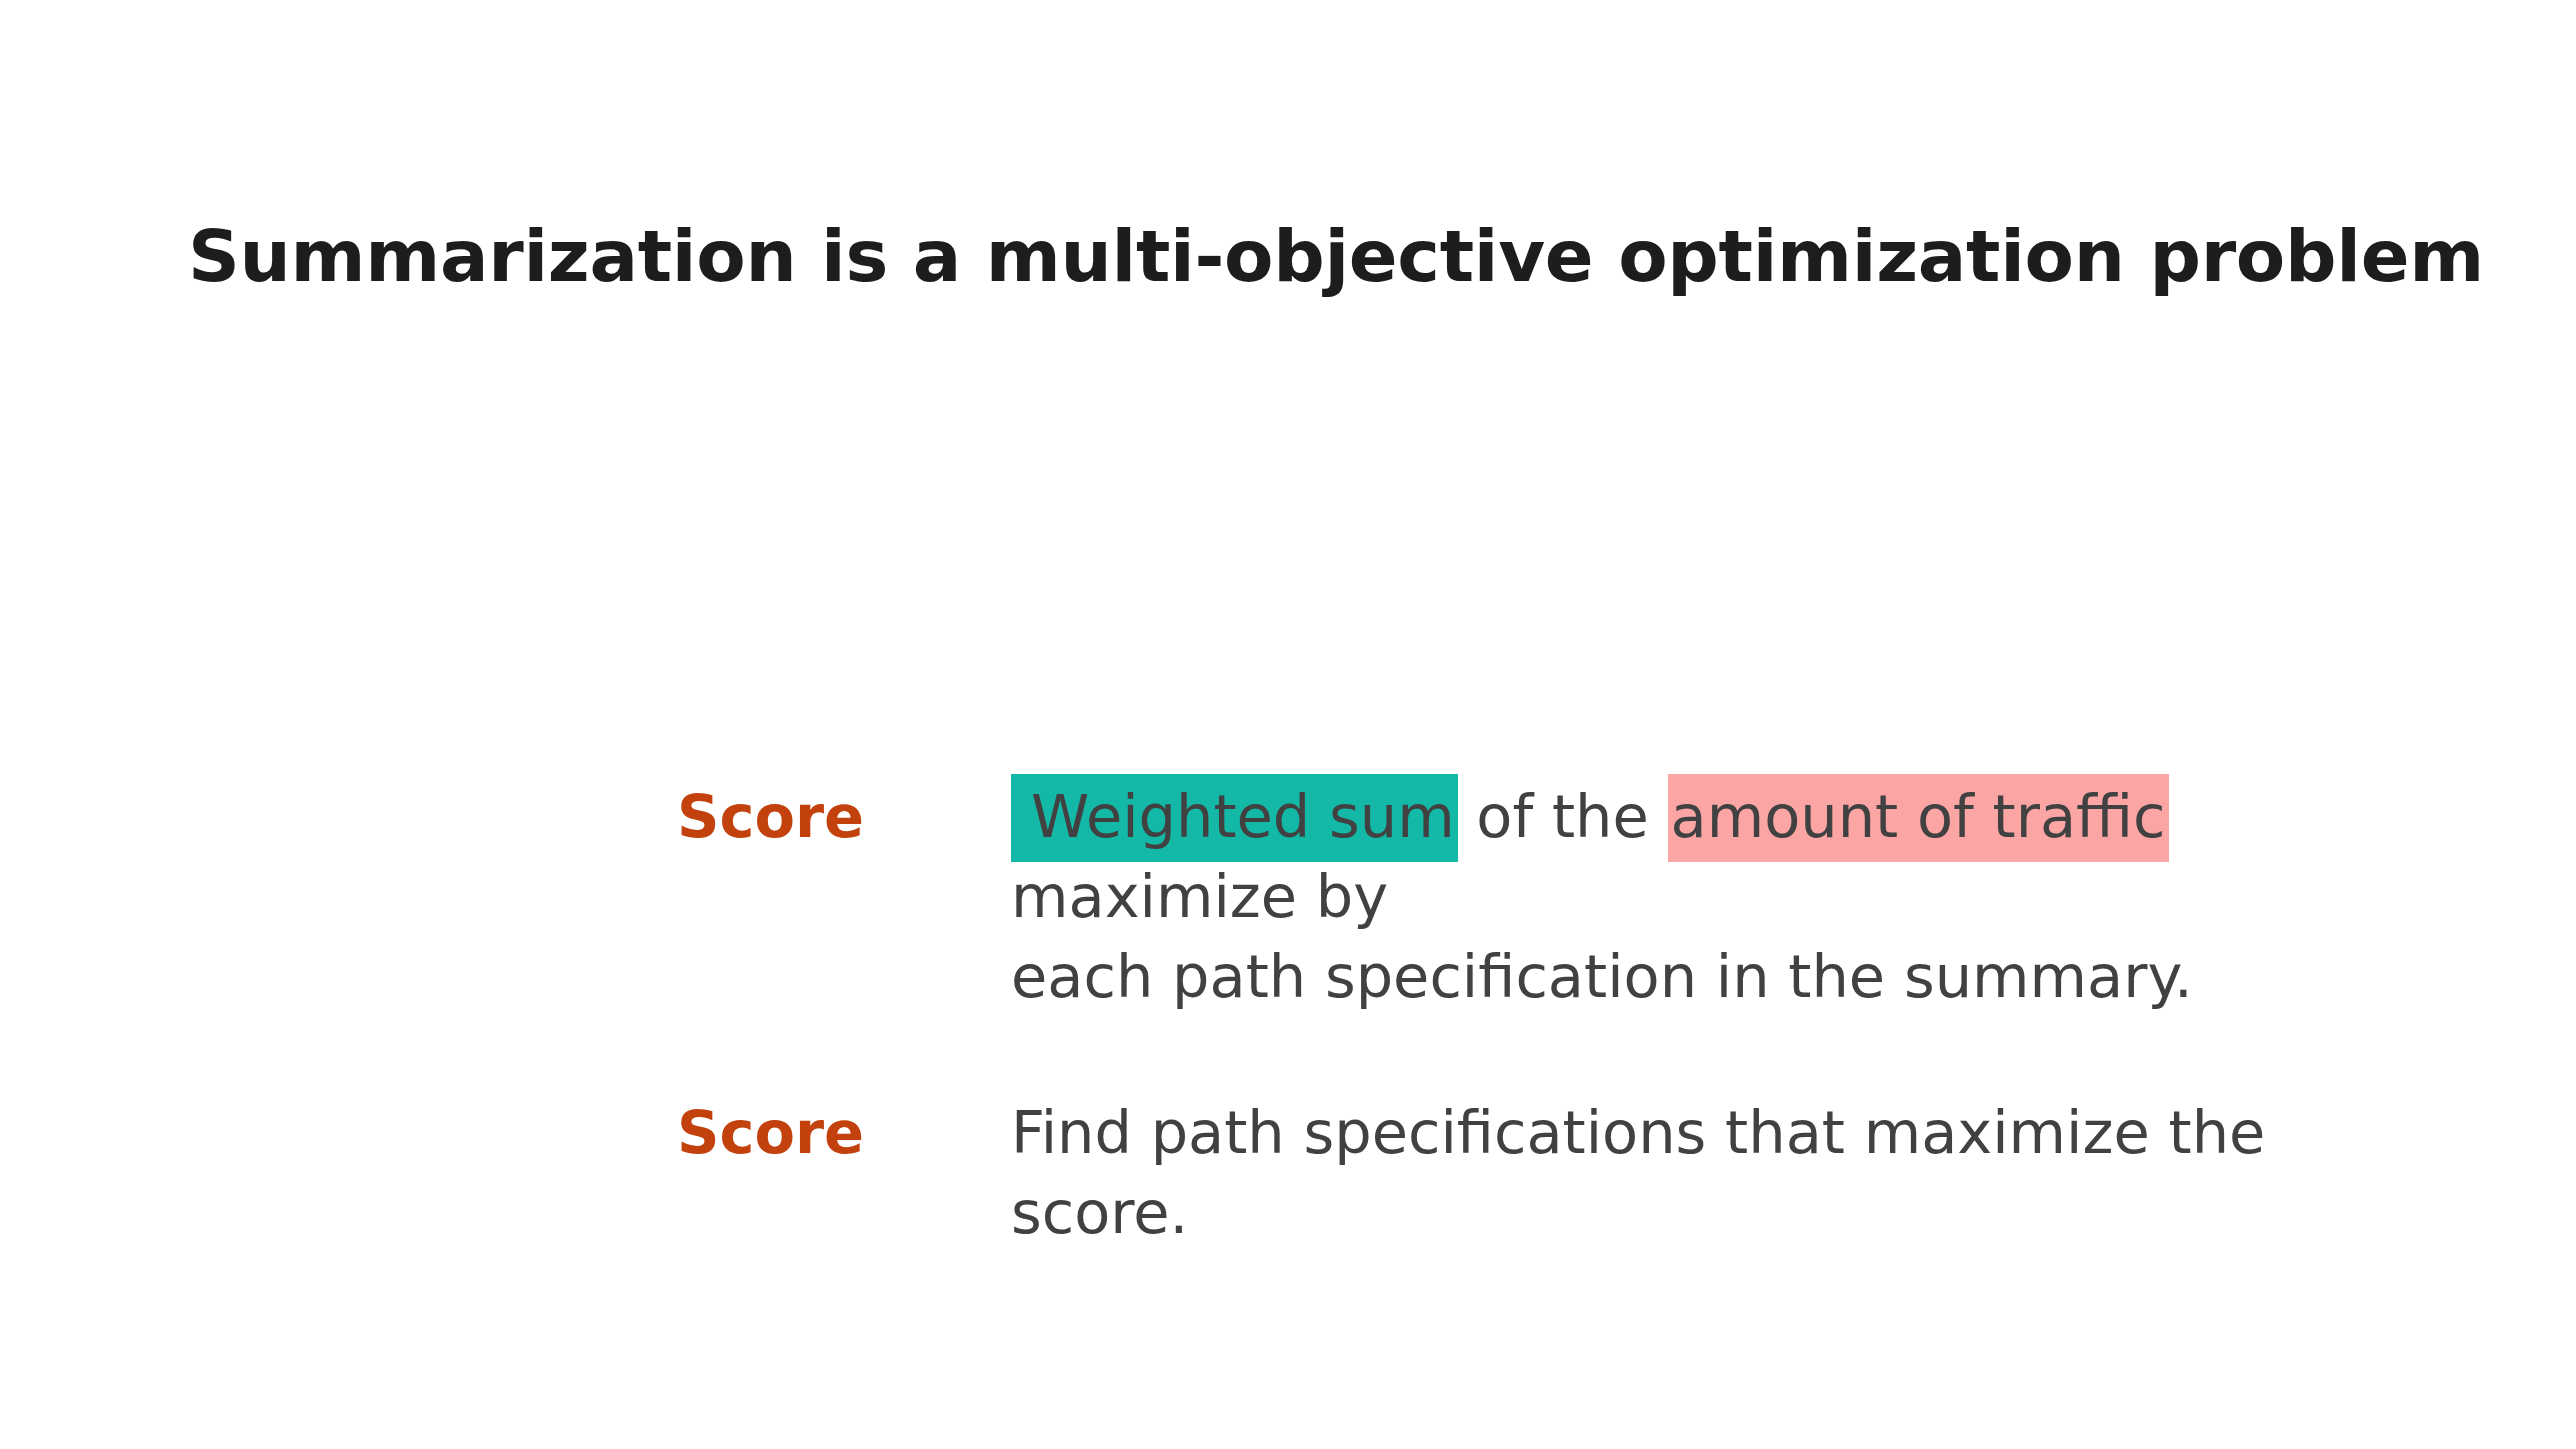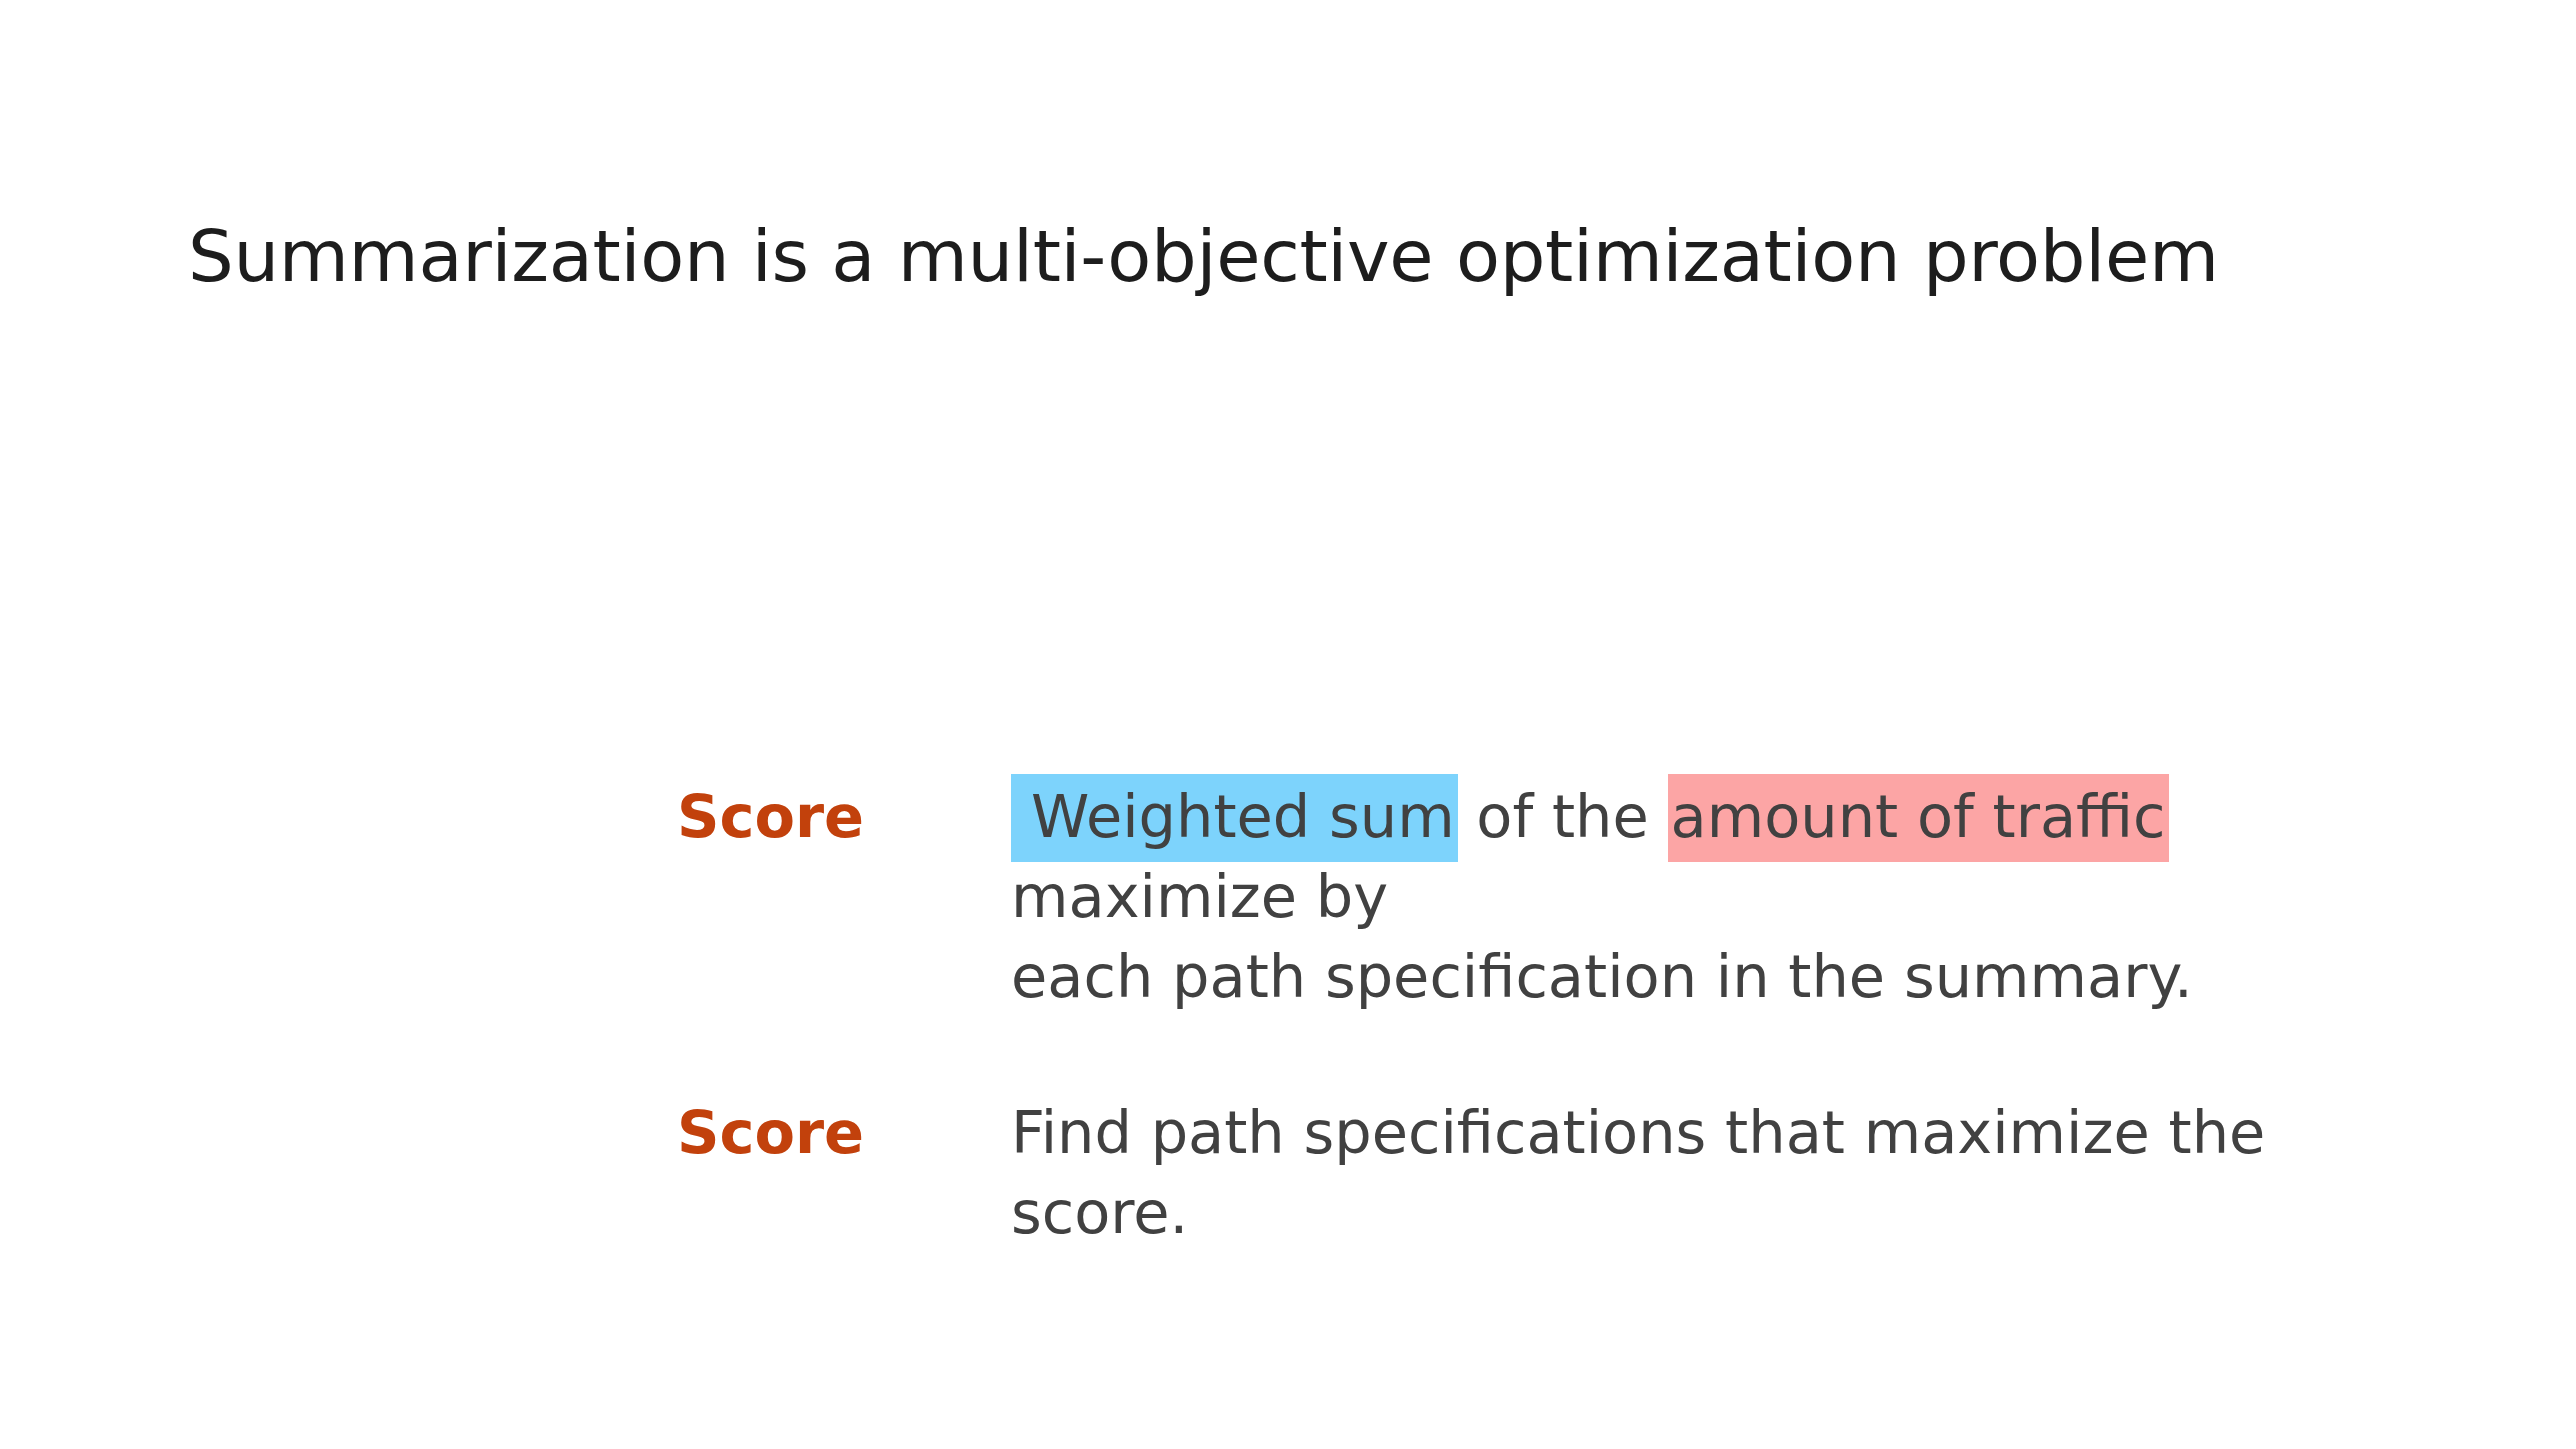--- a/index.html
+++ b/index.html
@@ -24,21 +24,21 @@
   }
 
   
   .slide-title {
     position: absolute;
     left: 188px;
     top: 166px;
     width: 2190px;
     font-family: "DejaVu Sans", sans-serif;
     font-size: 72px;
-    font-weight: 400;
+    font-weight: 700;
     line-height: 1.18;
     letter-spacing: -0.3px;
     color: #1d1d1d;
     white-space: nowrap;
   }
 
   
   .def-block {
     position: absolute;
     left: 677px;
@@ -78,21 +78,21 @@
     width: 1327px;
   }
 
   
   .hl {
     padding: 0.14em 0.05em 0.18em 0.05em;
     border-radius: 0;
     box-decoration-break: clone;
     -webkit-box-decoration-break: clone;
   }
-  .hl-salmon { background-color: #7dd3fc; padding-left: 20px; }
+  .hl-salmon { background-color: #14b8a6; padding-left: 20px; }
   .hl-mauve  { background-color: #fca5a5; }
 
   .desc-line { display: block; }
 </style>
 </head>
 <body>
 
 <div class="slide">
 
   <h1 class="slide-title">Summarization is a multi-objective optimization problem</h1>

